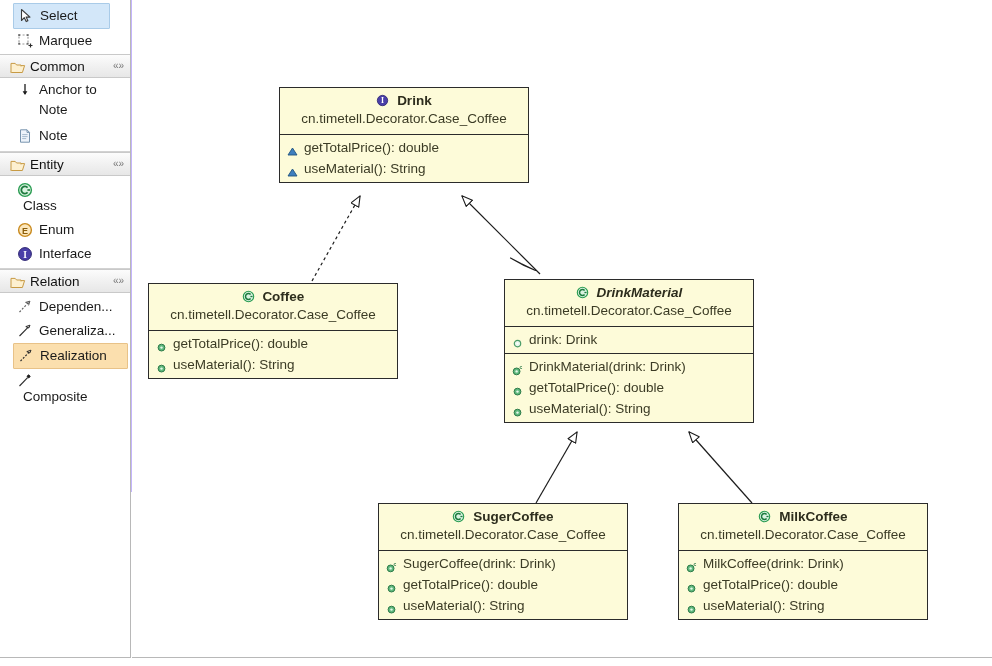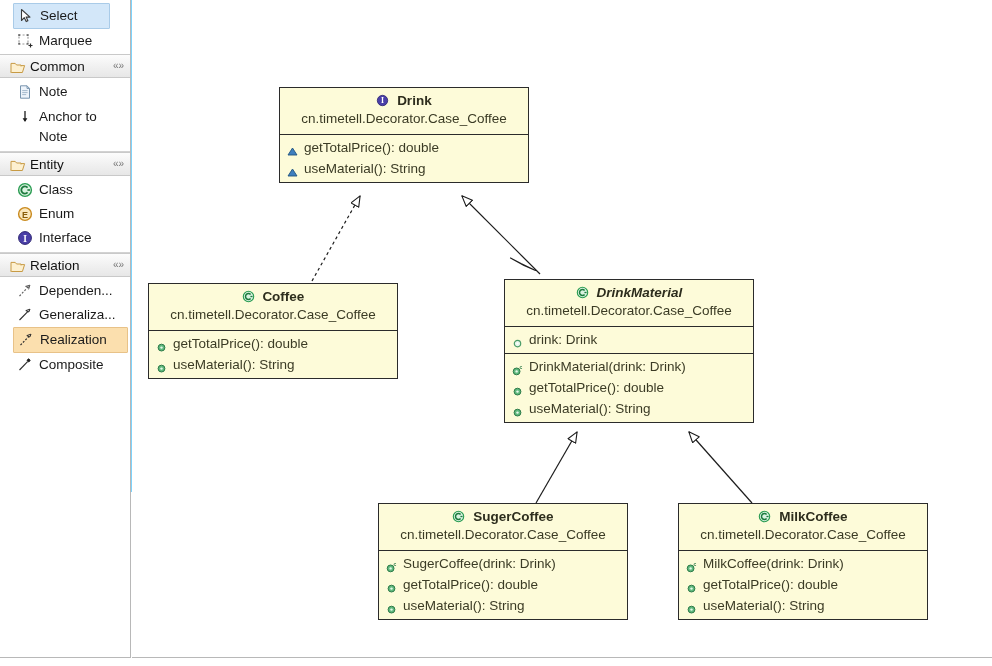--- a/index.html
+++ b/index.html
@@ -7,21 +7,21 @@
     margin: 0; padding: 0;
     width: 992px; height: 666px;
     background: #ffffff;
     font-family: "Liberation Sans", sans-serif;
     overflow: hidden;
   }
   #app {
     position: relative;
     width: 992px;
     height: 492px;
-    background: #7dd3fc;
+    background: #c4b5fd;
   }
 
   
   #palette {
     position: absolute;
     left: 0; top: 0;
     width: 131px;
     height: 658px;
     background: #ffffff;
     border-right: 1px solid #b8b8b8;
@@ -171,54 +171,54 @@
       <div class="pal-header">
         <span class="ic">
           <svg width="16" height="16" viewBox="0 0 16 16">
             <path d="M1 12.5 L3.3 5.6 L14.6 5.6 L12.4 12.5 Z" fill="#fdf0d0" stroke="#c79a44" stroke-width="1"></path>
             <path d="M1 12.5 L1 3.4 L5.2 3.4 L6.6 5.0 L11 5.0 L11 6.4" fill="#fdf0d0" stroke="#c79a44" stroke-width="1" stroke-linejoin="round"></path>
           </svg>
         </span>
         <span class="hdr-label">Common</span>
         <span class="hdr-chevron">«»</span>
       </div>
+      <div class="pal-item">
+        <span class="ic">
+          <svg width="16" height="16" viewBox="0 0 16 16">
+            <path d="M8 2 V12" stroke="#1c1c1c" stroke-width="1.3"></path>
+            <path d="M5.6 9.3 L8 13 L10.4 9.3 Z" fill="#1c1c1c"></path>
+          </svg>
+        </span>
+        <span class="it-label">Anchor to Note</span>
+      </div>
       <div class="pal-item" style="margin-top:2px;">
         <span class="ic">
           <svg width="16" height="16" viewBox="0 0 16 16">
             <path d="M3.5 1.8 H10 L12.5 4.4 V14.2 H3.5 Z" fill="#eef4fb" stroke="#7894ae" stroke-width="1" stroke-linejoin="round"></path>
             <path d="M10 1.8 V4.4 H12.5" fill="none" stroke="#7894ae" stroke-width="1"></path>
             <path d="M5.2 6.6 h5.4 M5.2 8.6 h5.4 M5.2 10.6 h4" stroke="#9db3c6" stroke-width="0.9"></path>
           </svg>
         </span>
         <span class="it-label">Note</span>
       </div>
-      <div class="pal-item">
-        <span class="ic">
-          <svg width="16" height="16" viewBox="0 0 16 16">
-            <path d="M8 2 V12" stroke="#1c1c1c" stroke-width="1.3"></path>
-            <path d="M5.6 9.3 L8 13 L10.4 9.3 Z" fill="#1c1c1c"></path>
-          </svg>
-        </span>
-        <span class="it-label">Anchor to Note</span>
-      </div>
       <div class="pal-sep"></div>
     </div>
 
     <div class="pal-group">
       <div class="pal-header">
         <span class="ic">
           <svg width="16" height="16" viewBox="0 0 16 16">
             <path d="M1 12.5 L3.3 5.6 L14.6 5.6 L12.4 12.5 Z" fill="#fdf0d0" stroke="#c79a44" stroke-width="1"></path>
             <path d="M1 12.5 L1 3.4 L5.2 3.4 L6.6 5.0 L11 5.0 L11 6.4" fill="#fdf0d0" stroke="#c79a44" stroke-width="1" stroke-linejoin="round"></path>
           </svg>
         </span>
         <span class="hdr-label">Entity</span>
         <span class="hdr-chevron">«»</span>
       </div>
-      <div class="pal-item" style="min-height:23px;margin-top:2px;">
+      <div class="pal-item" style="min-height:23px;margin-top:2px;flex-direction:column;">
         <span class="ic">
           <svg width="16" height="16" viewBox="0 0 16 16">
             <circle cx="8" cy="8" r="6.4" fill="#d9f2e0" stroke="#2a9c52" stroke-width="1.4"></circle>
             <path d="M10.6 5.6 A3.6 3.6 0 1 0 10.6 10.4" fill="none" stroke="#1d7a3d" stroke-width="1.8"></path>
             <path d="M10.4 8 h2.6" stroke="#1d7a3d" stroke-width="1.6"></path>
           </svg>
         </span>
         <span class="it-label">Class</span>
       </div>
       <div class="pal-item" style="min-height:23px;">
@@ -280,21 +280,21 @@
         <span class="ic">
           <svg width="16" height="16" viewBox="0 0 16 16">
             <path d="M2.5 13 L11.5 3.8" stroke="#2b2b2b" stroke-width="1.1" stroke-dasharray="2,1.5"></path>
             <path d="M13 2.2 L8.8 3.6 L11.8 5 Z" fill="none" stroke="#2b2b2b" stroke-width="1"></path>
           </svg>
         </span>
         <span class="it-label">Realization</span>
       </div>
 
 
-      <div class="pal-item" style="min-height:24px;">
+      <div class="pal-item" style="min-height:24px;flex-direction:column;">
         <span class="ic">
           <svg width="16" height="16" viewBox="0 0 16 16">
             <path d="M2.5 13 L10.6 4.6" stroke="#2b2b2b" stroke-width="1.1"></path>
             <path d="M11.4 1.8 L13.2 3.2 L11.8 5 L10 3.6 Z" fill="#1c1c1c" stroke="#1c1c1c" stroke-width="1"></path>
           </svg>
         </span>
         <span class="it-label">Composite</span>
       </div>
     </div>
   </div>

